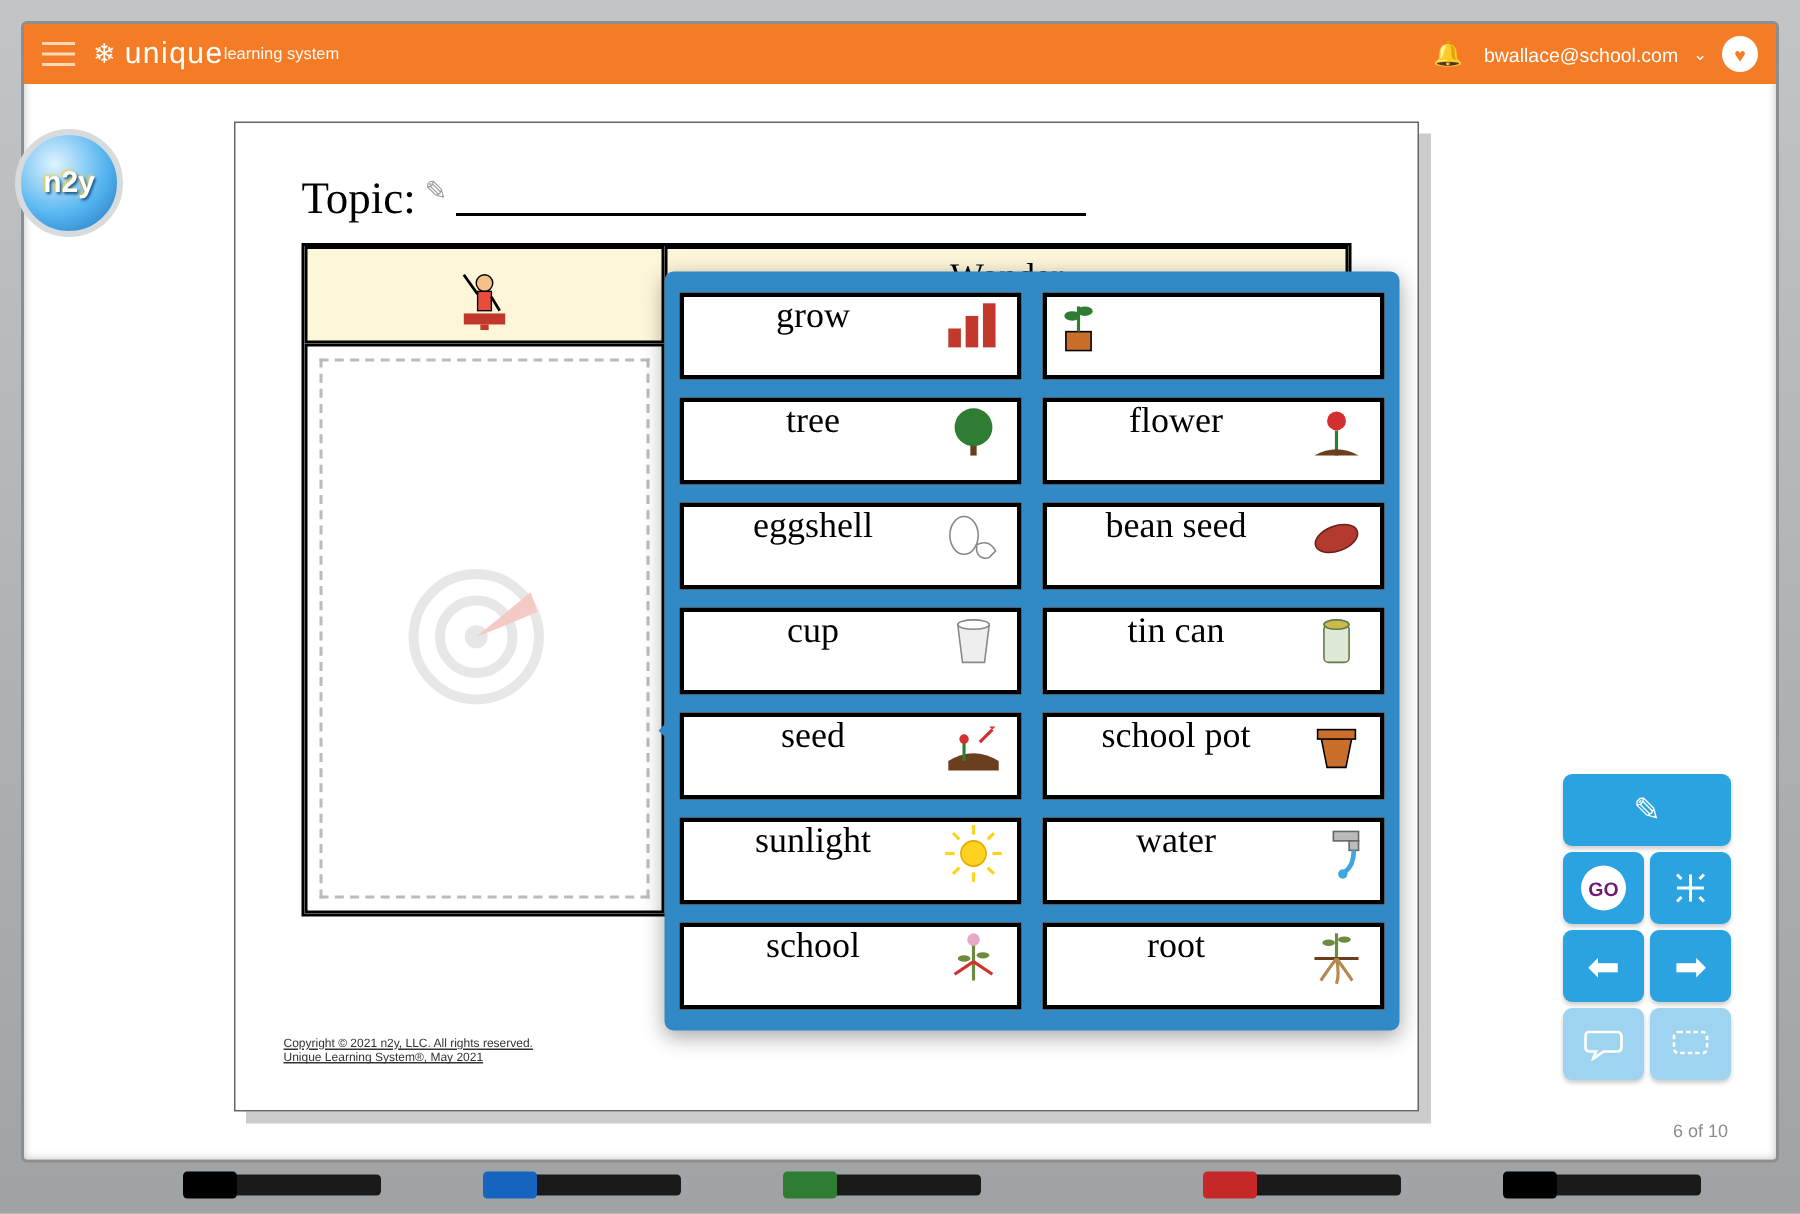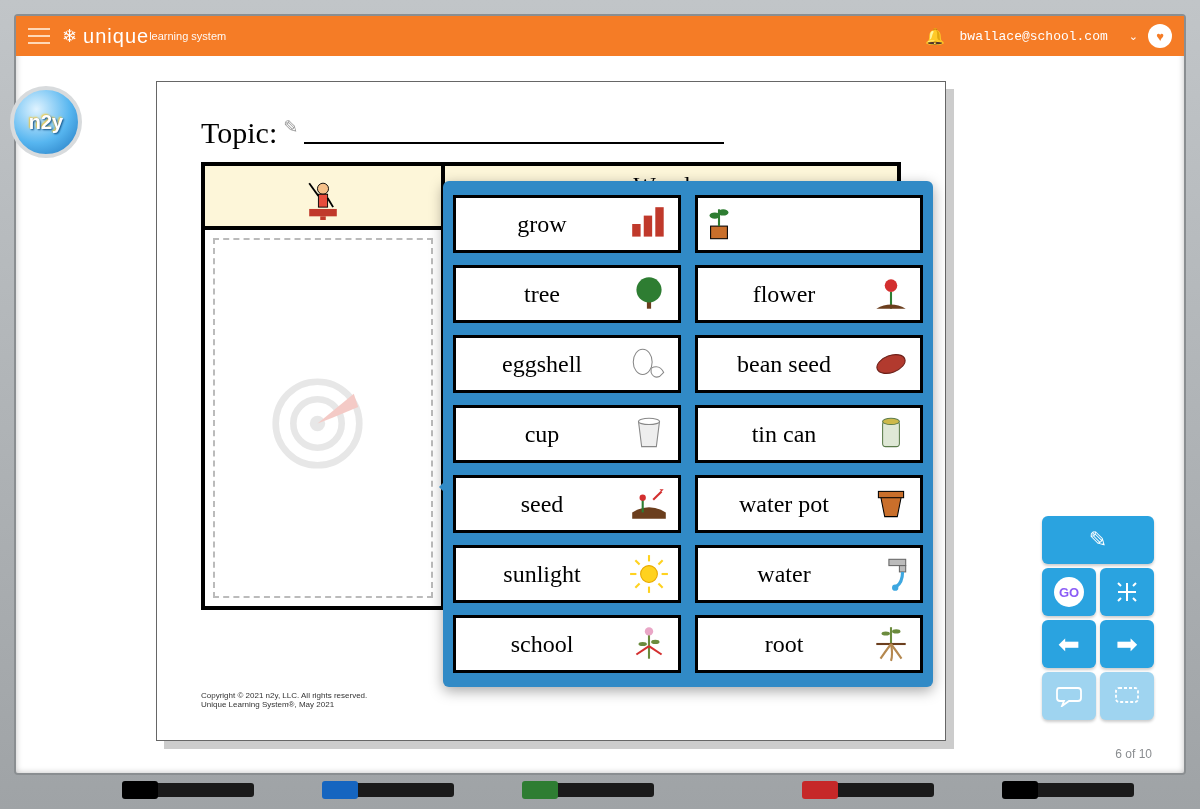--- a/index.html
+++ b/index.html
@@ -61,21 +61,21 @@
   .hamburger {
     width: 22px; height: 16px; margin-right: 12px; cursor: pointer;
     display: flex; flex-direction: column; justify-content: space-between;
   }
   .hamburger span { height: 2px; background: #ffd8b6; }
   .logo-snow { margin-right: 6px; font-size: 18px; }
   .brand-main { font-size: 20px; font-weight: 300; letter-spacing: 1px; }
   .brand-sub { font-size: 11px; margin-left: 0; opacity: .95; }
   .spacer { flex: 1; }
   .bell { font-size: 16px; margin-right: 14px; cursor: pointer; }
-  .user-email { font-size: 13px; margin-right: 21px; cursor: pointer; font-family: Liberation Mono, monospace; }
+  .user-email { font-size: 13px; margin-right: 10px; cursor: pointer; }
   .chev { font-size: 11px; margin-right: 10px; cursor: pointer; }
   .heart-badge {
     width: 24px; height: 24px; border-radius: 50%; background: #fff;
     display: flex; align-items: center; justify-content: center; cursor: pointer;
   }
   .heart-badge span { color: #f57c26; font-size: 13px; }
 
   
   .n2y-badge {
     position: absolute; left: -6px; top: 70px;
@@ -143,22 +143,22 @@
   }
   .kw-drop.know { flex: 0 0 240px; }
   .kw-drop.wonder { flex: 1; }
   .dashed-box {
     position: absolute;
     inset: 8px;
     border: 2px dashed #bbb;
     display: flex; align-items: center; justify-content: center;
   }
   .copyright {
-    position: absolute; bottom: 30px; left: 44px;
-    font-size: 8px; color: #333; line-height: 1.2;
+    position: absolute; bottom: 30px; left: 32px;
+    font-size: 8px; color: #333; line-height: 1.2; text-decoration: underline;
   }
 
   
   .target-svg { opacity: .35; }
 
   
   .picker {
     position: absolute;
     left: 427px; top: 165px;
     width: 490px;
@@ -176,21 +176,21 @@
   }
   .picker-grid {
     display: grid;
     grid-template-columns: 1fr 1fr;
     gap: 12px 14px;
   }
   .word-card {
     background: #fff;
     border: 3px solid #000;
     height: 58px;
-    display: flex; align-items: center;
+    display: flex; 
     padding: 0 8px 0 0;
     cursor: grab;
   }
   .word-text {
     flex: 1;
     font-family: Georgia, 'Times New Roman', serif;
     font-size: 24px;
     text-align: center;
   }
   .word-icon { width: 42px; height: 42px; flex: 0 0 42px; }
@@ -209,21 +209,21 @@
     height: 48px;
     display: flex; align-items: center; justify-content: center;
     color: #fff; font-size: 22px; cursor: pointer;
     box-shadow: 0 2px 3px rgba(0,0,0,.2);
   }
   .tool-wide { width: 100%; }
   .tool-half { width: 54px; }
   .tool-disabled { background: #9fd4f0; cursor: default; }
   .go-circle {
     width: 30px; height: 30px; border-radius: 50%; background: #fff;
-    color: #8b5cf6; font-weight: bold; font-size: 13px;
+    color: #701a75; font-weight: bold; font-size: 13px;
     display: flex; align-items: center; justify-content: center;
   }
 
   .page-counter {
     position: absolute;
     right: 32px; bottom: 12px;
     font-size: 12px; color: #8a8d90;
   }
 </style>
 </head>
@@ -346,21 +346,21 @@
               <use href="#ic-can"></use>
             </svg>
           </div>
           <div class="word-card">
             <div class="word-text">seed</div>
             <svg class="word-icon" viewBox="0 0 40 40">
               <use href="#ic-soil"></use>
             </svg>
           </div>
           <div class="word-card">
-            <div class="word-text">water pot</div>
+            <div class="word-text">school pot</div>
             <svg class="word-icon" viewBox="0 0 40 40">
               <use href="#ic-flowerpot"></use>
             </svg>
           </div>
           <div class="word-card">
             <div class="word-text">sunlight</div>
             <svg class="word-icon" viewBox="0 0 40 40">
               <use href="#ic-sun"></use>
             </svg>
           </div>

